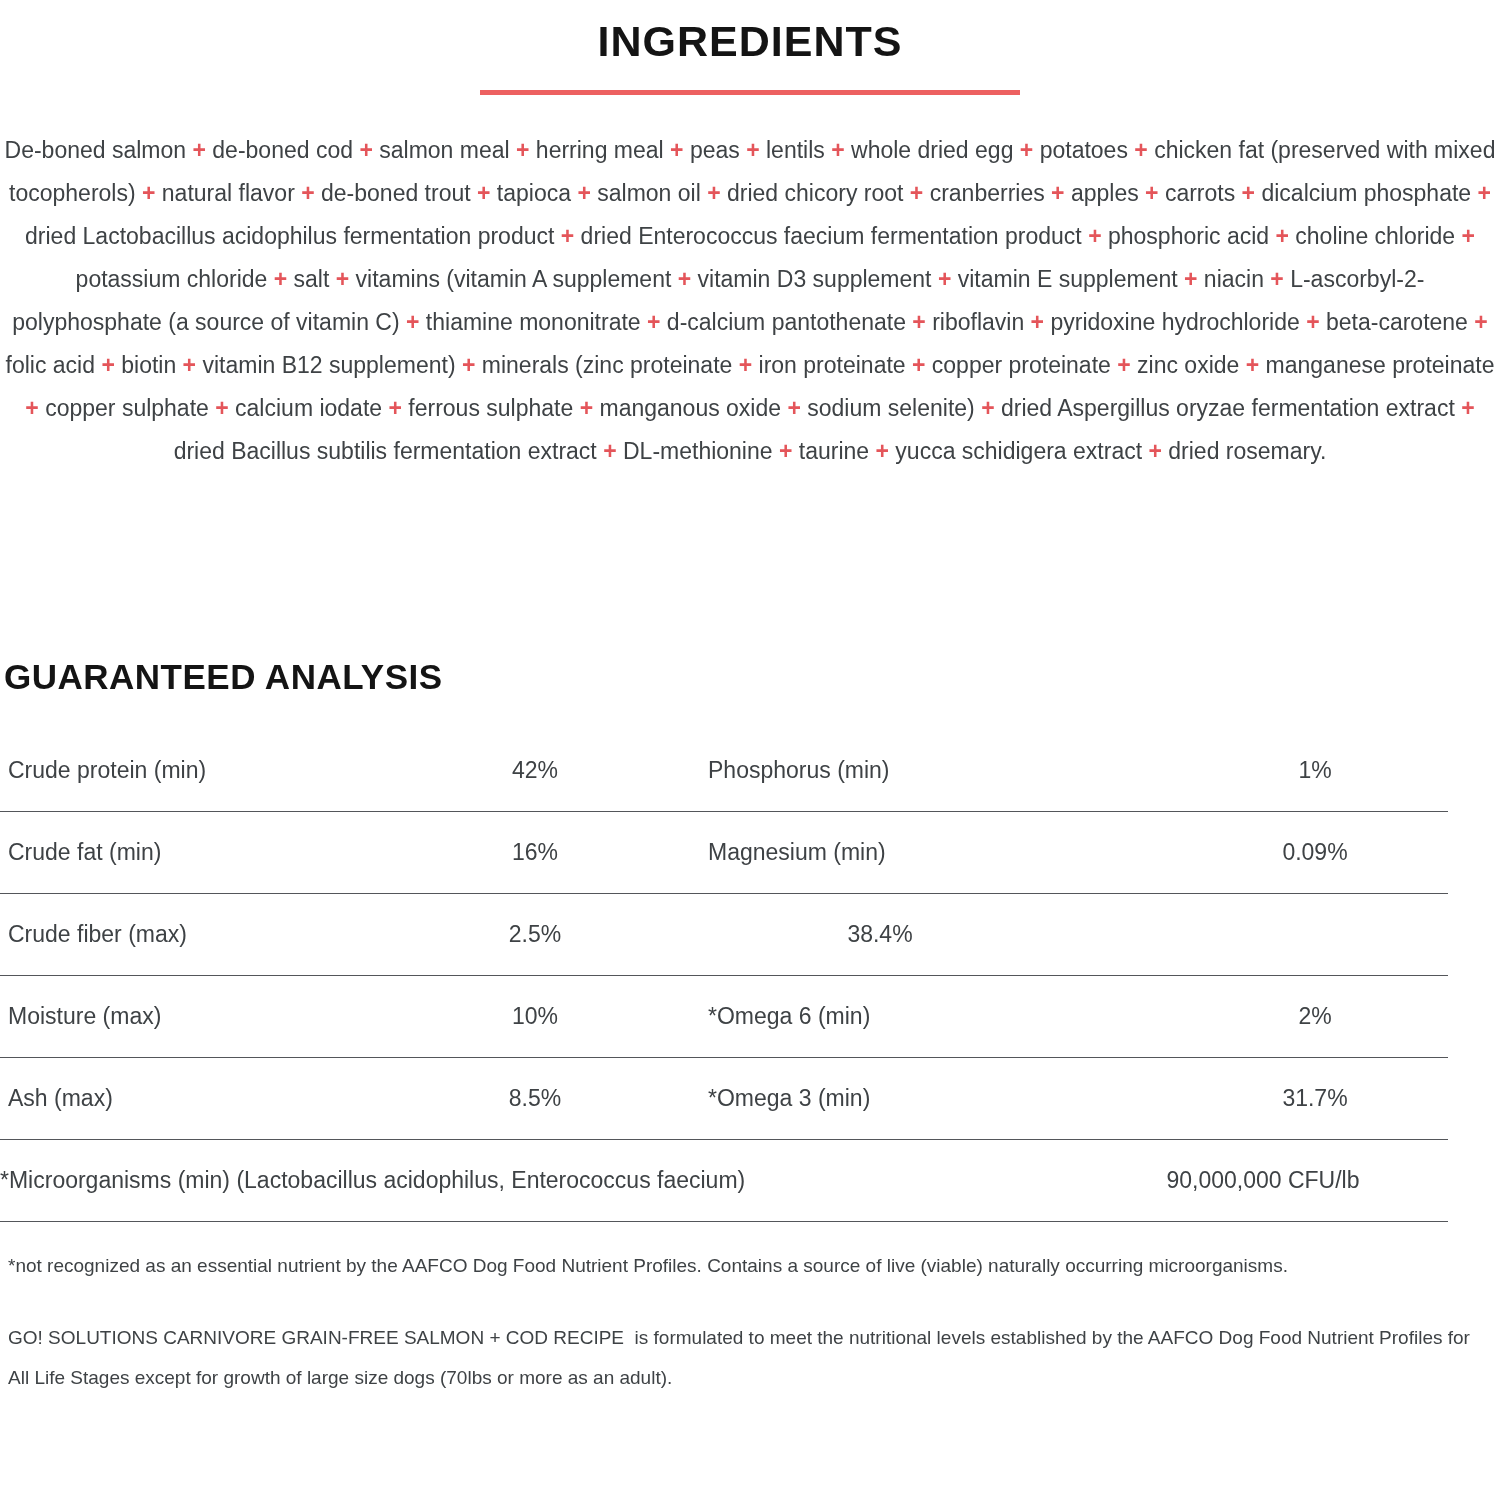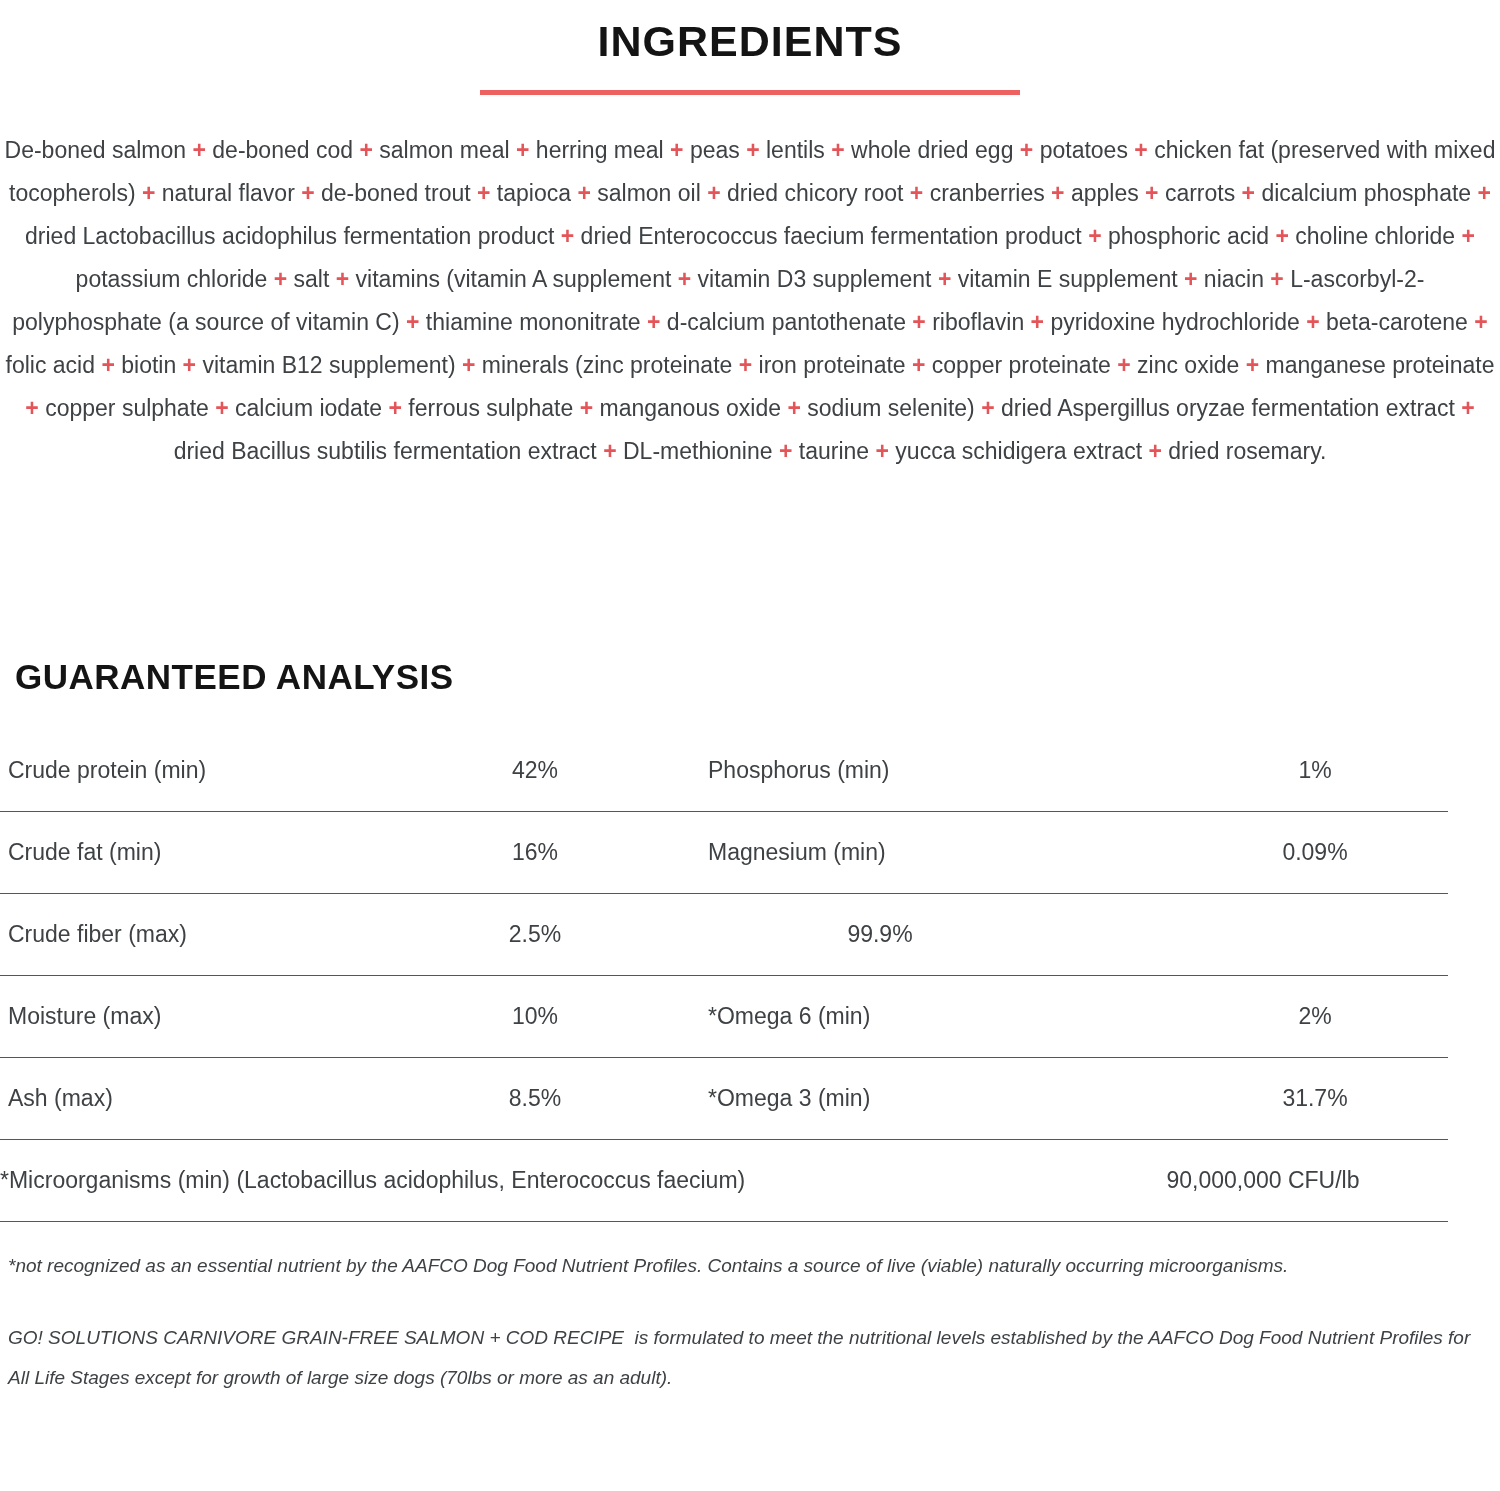--- a/index.html
+++ b/index.html
@@ -21,21 +21,21 @@
   }
   .title-rule{width:540px;height:5px;background:var(--underline-red);margin:27px auto 0;}
 
   .ingredients{
     margin:34px 4px 0;text-align:center;
     font-size:23px;line-height:43px;font-weight:400;color:var(--text);
   }
   .plus{color:var(--accent-red);font-weight:700;}
 
   .analysis-title{
-    margin:186px 0 0 15px;
+    margin:186px 0 0 4px;
     font-size:35px;font-weight:800;letter-spacing:0.5px;line-height:1;
     color:var(--heading);
   }
 
   .table{margin-top:36px;width:1448px;}
   .row{
     display:grid;grid-template-columns:460px 150px 540px 330px;
     height:82px;align-items:center;
     border-bottom:1px solid var(--divider);
     padding-right:20px;font-size:23px;color:var(--text);
@@ -46,21 +46,21 @@
   .row .c4{text-align:center;}
 
   .wide-row{
     display:flex;justify-content:space-between;align-items:center;
     height:82px;border-bottom:1px solid var(--divider);
     padding-right:20px;font-size:23px;color:var(--text);
   }
   .wide-row .wlabel{}
   .wide-row .wvalue{width:330px;text-align:center;flex:0 0 330px;}
 
-  .footnote{white-space:pre-wrap;color:var(--text);font-style:italic;}
+  .footnote{white-space:pre-wrap;color:var(--text);}
   .footnote-1{margin:32px 8px 0;font-size:19px;line-height:24px;}
   .footnote-2{margin:40px 8px 0;font-size:19px;line-height:40px;}
 </style>
 </head>
 <body>
 
 <div class="page">
 
   <h1 class="main-title">INGREDIENTS</h1>
   <div class="title-rule"></div>
@@ -79,21 +79,21 @@
         </div>
         <div class="row">
           <span class="c1">Crude fat (min)</span>
           <span class="c2">16%</span>
           <span class="c3">Magnesium (min)</span>
           <span class="c4">0.09%</span>
         </div>
         <div class="row">
           <span class="c1">Crude fiber (max)</span>
           <span class="c2">2.5%</span>
-          <span class="c4">99.9%</span>
+          <span class="c4">38.4%</span>
         </div>
         <div class="row">
           <span class="c1">Moisture (max)</span>
           <span class="c2">10%</span>
           <span class="c3">*Omega 6 (min)</span>
           <span class="c4">2%</span>
         </div>
         <div class="row">
           <span class="c1">Ash (max)</span>
           <span class="c2">8.5%</span>

